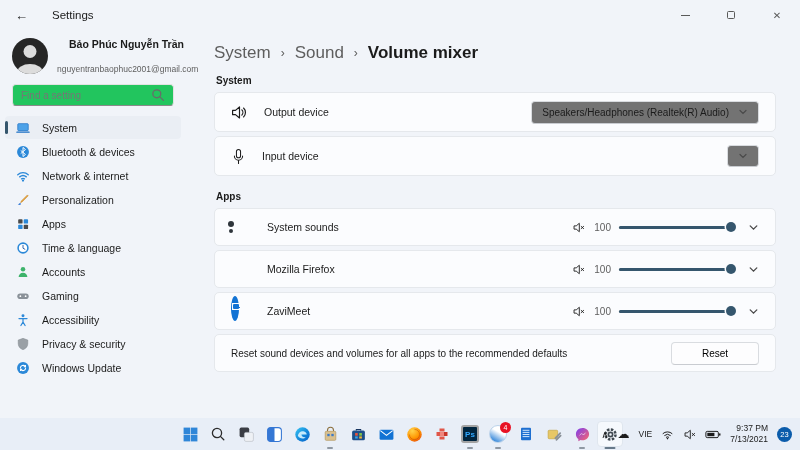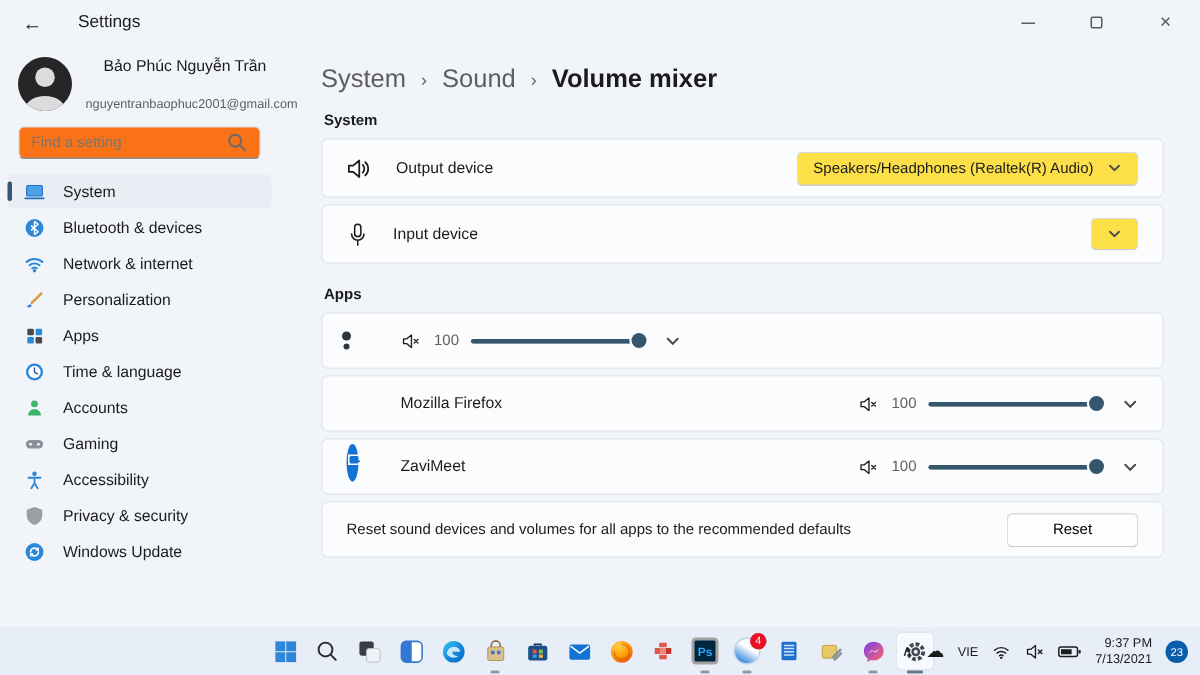--- a/index.html
+++ b/index.html
@@ -20,24 +20,24 @@
   .min-glyph { width:9px; height:1px; background:#5a5a5a; }
   .max-glyph { width:8px; height:8px; border:1px solid #5a5a5a; border-radius:1.5px; }
   .close-glyph { font-size:10px; }
 
   
   .sidebar { position:absolute; top:30px; left:0; width:186px; bottom:32px; padding-top:4px; }
   .profile { display:flex; align-items:center; gap:9px; padding:4px 12px 8px; }
   .avatar { width:36px; height:36px; border-radius:50%; background:#262626; position:relative; overflow:hidden; flex:none; }
   .avatar .head { position:absolute; top:7px; left:50%; transform:translateX(-50%); width:13px; height:13px; border-radius:50%; background:#dcdcdc; }
   .avatar .torso { position:absolute; bottom:-7px; left:50%; transform:translateX(-50%); width:26px; height:17px; border-radius:50%; background:#dcdcdc; }
-  .profile-name { font-size:10.5px; font-weight:normal; line-height:1.3;padding-left:12px; }
+  .profile-name { font-size:10.5px; font-weight:bold; line-height:1.3;padding-left:12px; }
   .profile-email { font-size:8.5px; color:#5e5e5e; margin-top:12px; }
 
-  .searchbox { margin:2px 12px 10px; height:22px; background:#f97316; border:1px solid #e2e2e2; border-bottom:1px solid #8a8a8a; border-radius:4px; display:flex; align-items:center; justify-content:space-between; padding:0 8px; }
+  .searchbox { margin:2px 12px 10px; height:22px; background:#22c55e; border:1px solid #e2e2e2; border-bottom:1px solid #8a8a8a; border-radius:4px; display:flex; align-items:center; justify-content:space-between; padding:0 8px; }
   .searchbox input { border:none; outline:none; background:transparent; font-size:10px; color:#1b1b1b; width:130px; font-family:inherit; }
   .searchbox input::placeholder { color:#767676; }
 
   .nav-item { display:flex; align-items:center; gap:12px; height:23px; margin:1px 5px; padding-left:11px; border-radius:4px; position:relative; font-size:10.5px; }
   .nav-item.selected { background:#eaeef4; }
   .nav-item.selected::before { content:""; position:absolute; left:0; top:5px; bottom:5px; width:3px; border-radius:2px; background:var(--accent); }
   .nav-icon { width:14px; height:14px; flex:none; display:flex; }
 
   
   .main { position:absolute; left:186px; top:30px; right:0; bottom:32px; padding:13px 24px 0 28px; }
@@ -53,21 +53,21 @@
   .card.tall { height:40px; }
   .row-label { font-size:10.5px; flex:1; }
   .row-icon { margin-right:16px; display:flex; flex:none; }
 
   .vol-group { display:flex; align-items:center; gap:8px; }
   .vol-value { font-size:10px; color:#5e5e5e; min-width:18px; text-align:right; }
   .slider { position:relative; width:112px; height:3px; background:#9b9b9b; border-radius:2px; }
   .slider .fill { position:absolute; left:0; top:0; bottom:0; width:calc(var(--val) * 1%); background:var(--accent); border-radius:2px; }
   .slider .thumb { position:absolute; top:50%; left:calc(var(--val) * 1%); transform:translate(-50%,-50%); width:10px; height:10px; border-radius:50%; background:var(--accent); box-shadow:0 0 0 1.5px #fbfcfe; }
 
-  .dropdown { display:flex; align-items:flex-start; gap:9px; background:#fde047; border:1px solid #d9dce0; border-bottom-color:#c9ccd1; border-radius:4px; padding:5px 10px; font-size:10px; }
+  .dropdown { display:flex; align-items:flex-start; gap:9px; background:#737373; border:1px solid #d9dce0; border-bottom-color:#c9ccd1; border-radius:4px; padding:5px 10px; font-size:10px; }
 
   .app-icon { width:22px; height:22px; margin-right:14px; flex:none; position:relative; }
   .chev-btn { margin-left:9px; display:flex; }
 
   .reset-desc { font-size:10px; flex:1; }
   .reset-btn { background:#fdfdfe; border:1px solid #d9dce0; border-bottom-color:#c9ccd1; border-radius:4px; padding:5px 0; width:88px; text-align:center; font-size:10px; font-family:inherit; }
 
   
   .sys-sound-icon { width:20px; height:22px; margin:0 auto; background:#3d464e; border-radius:3px; position:relative; }
   .sys-sound-icon::before { content:""; position:absolute; inset:3px 4px; background:#5a646d; border-radius:2px; }
@@ -259,20 +259,21 @@
       <svg width="10" height="10" viewBox="0 0 10 10">
           <path d="M2 3.5l3 3 3-3" fill="none" stroke="#4a4a4a" stroke-width="1.2" stroke-linecap="round"></path>
         </svg>
     </div>
   </div>
 
   <div class="section-label apps">Apps</div>
 
   <div class="card">
     <span class="app-icon"><span class="sys-sound-icon"></span></span>
+    <span class="row-label">System sounds</span>
     <div class="vol-group">
       <svg width="13" height="13" viewBox="0 0 16 16">
           <path d="M2.5 6h2.7L9 2.8v10.4L5.2 10H2.5z" fill="none" stroke="#1b1b1b" stroke-width="1.1" stroke-linejoin="round"></path>
           <path d="M11.3 6.6l3 2.8m0-2.8l-3 2.8" stroke="#1b1b1b" stroke-width="1.1" stroke-linecap="round"></path>
         </svg>
       <span class="vol-value">100</span>
       <div class="slider" style="--val: 100;">
           <div class="fill"></div>
           <div class="thumb"></div>
         </div>

